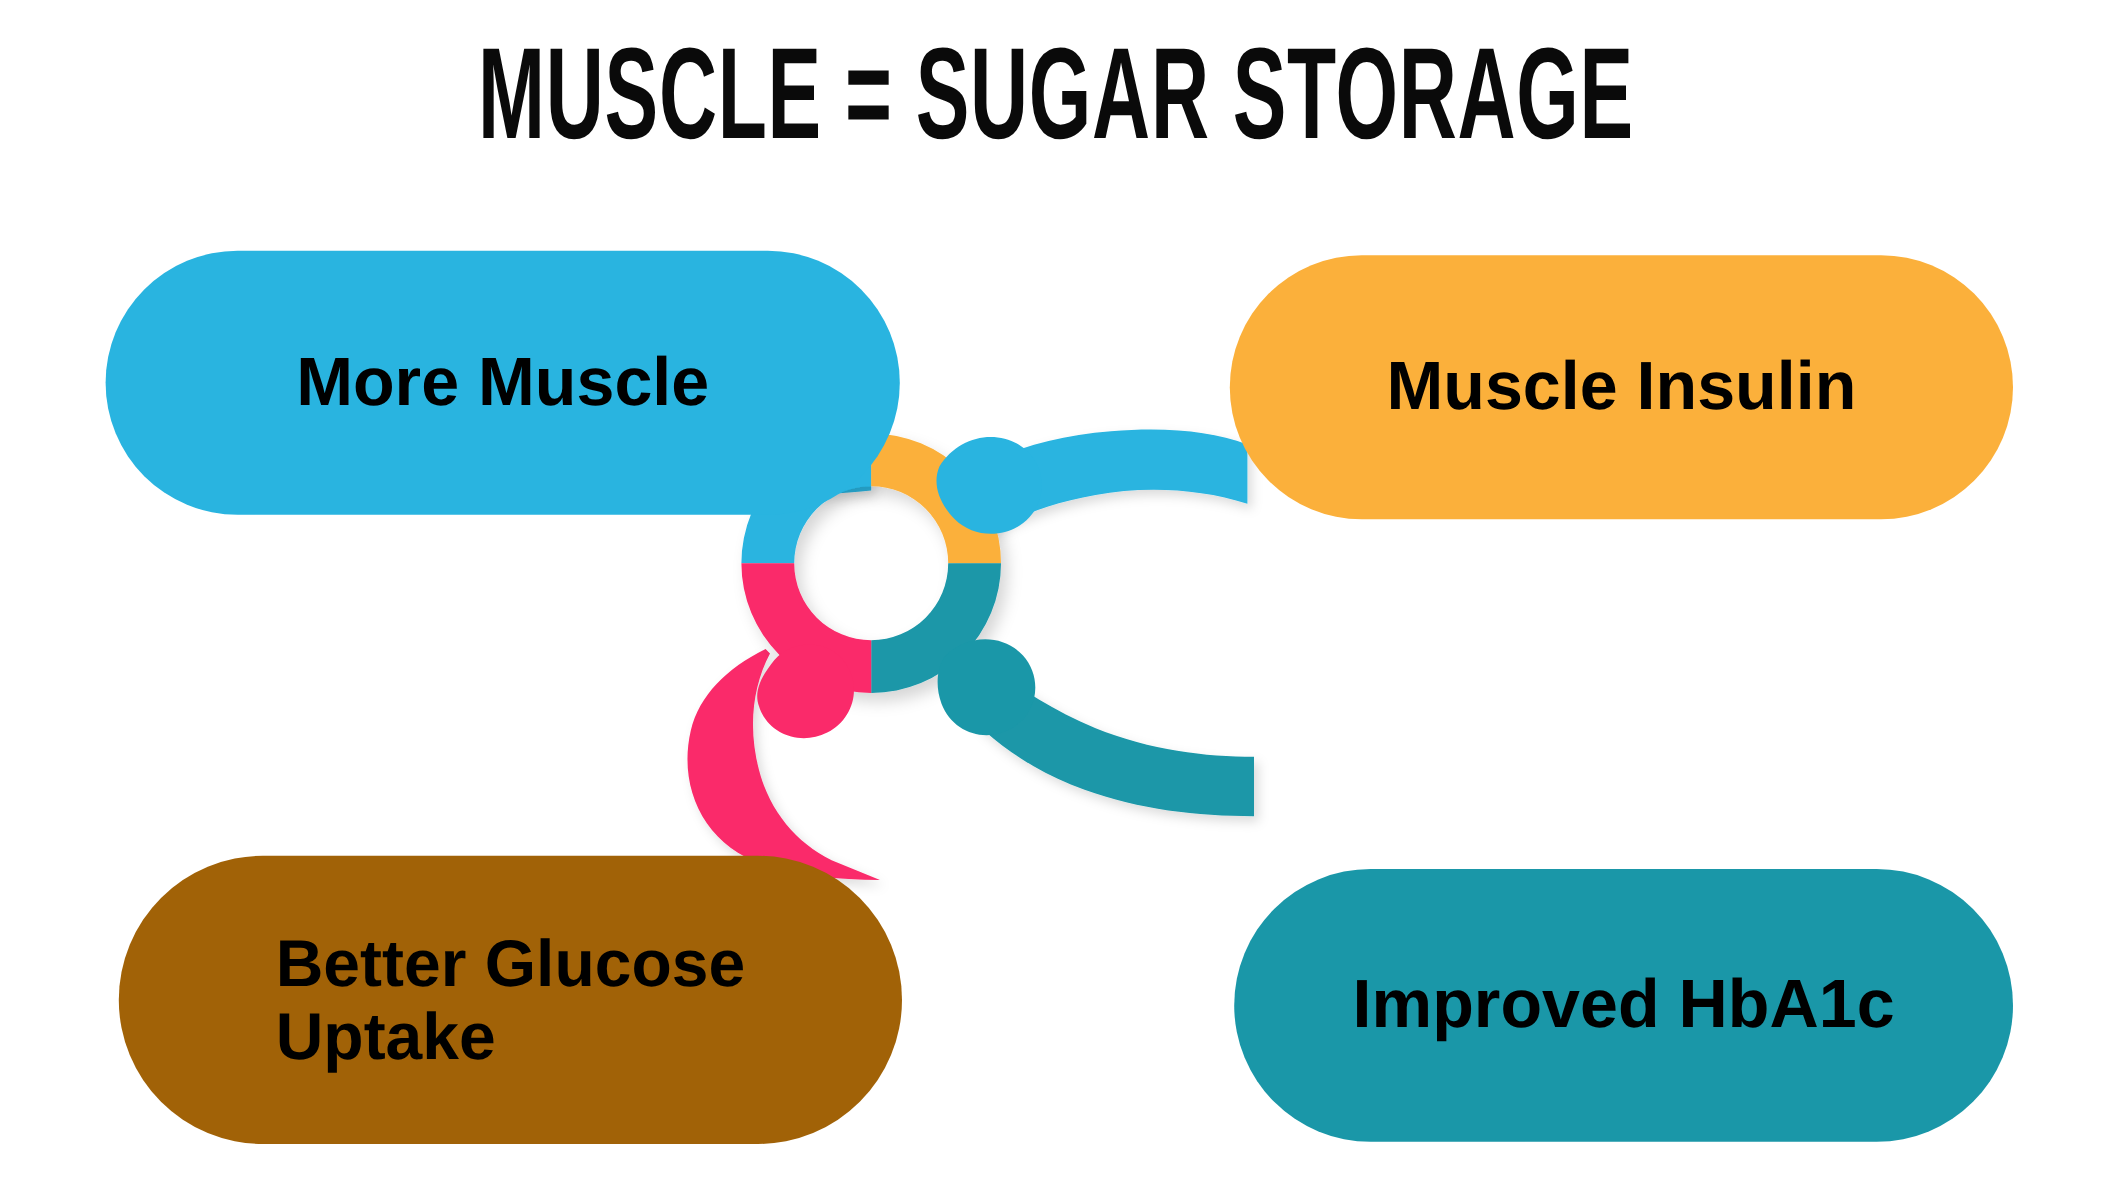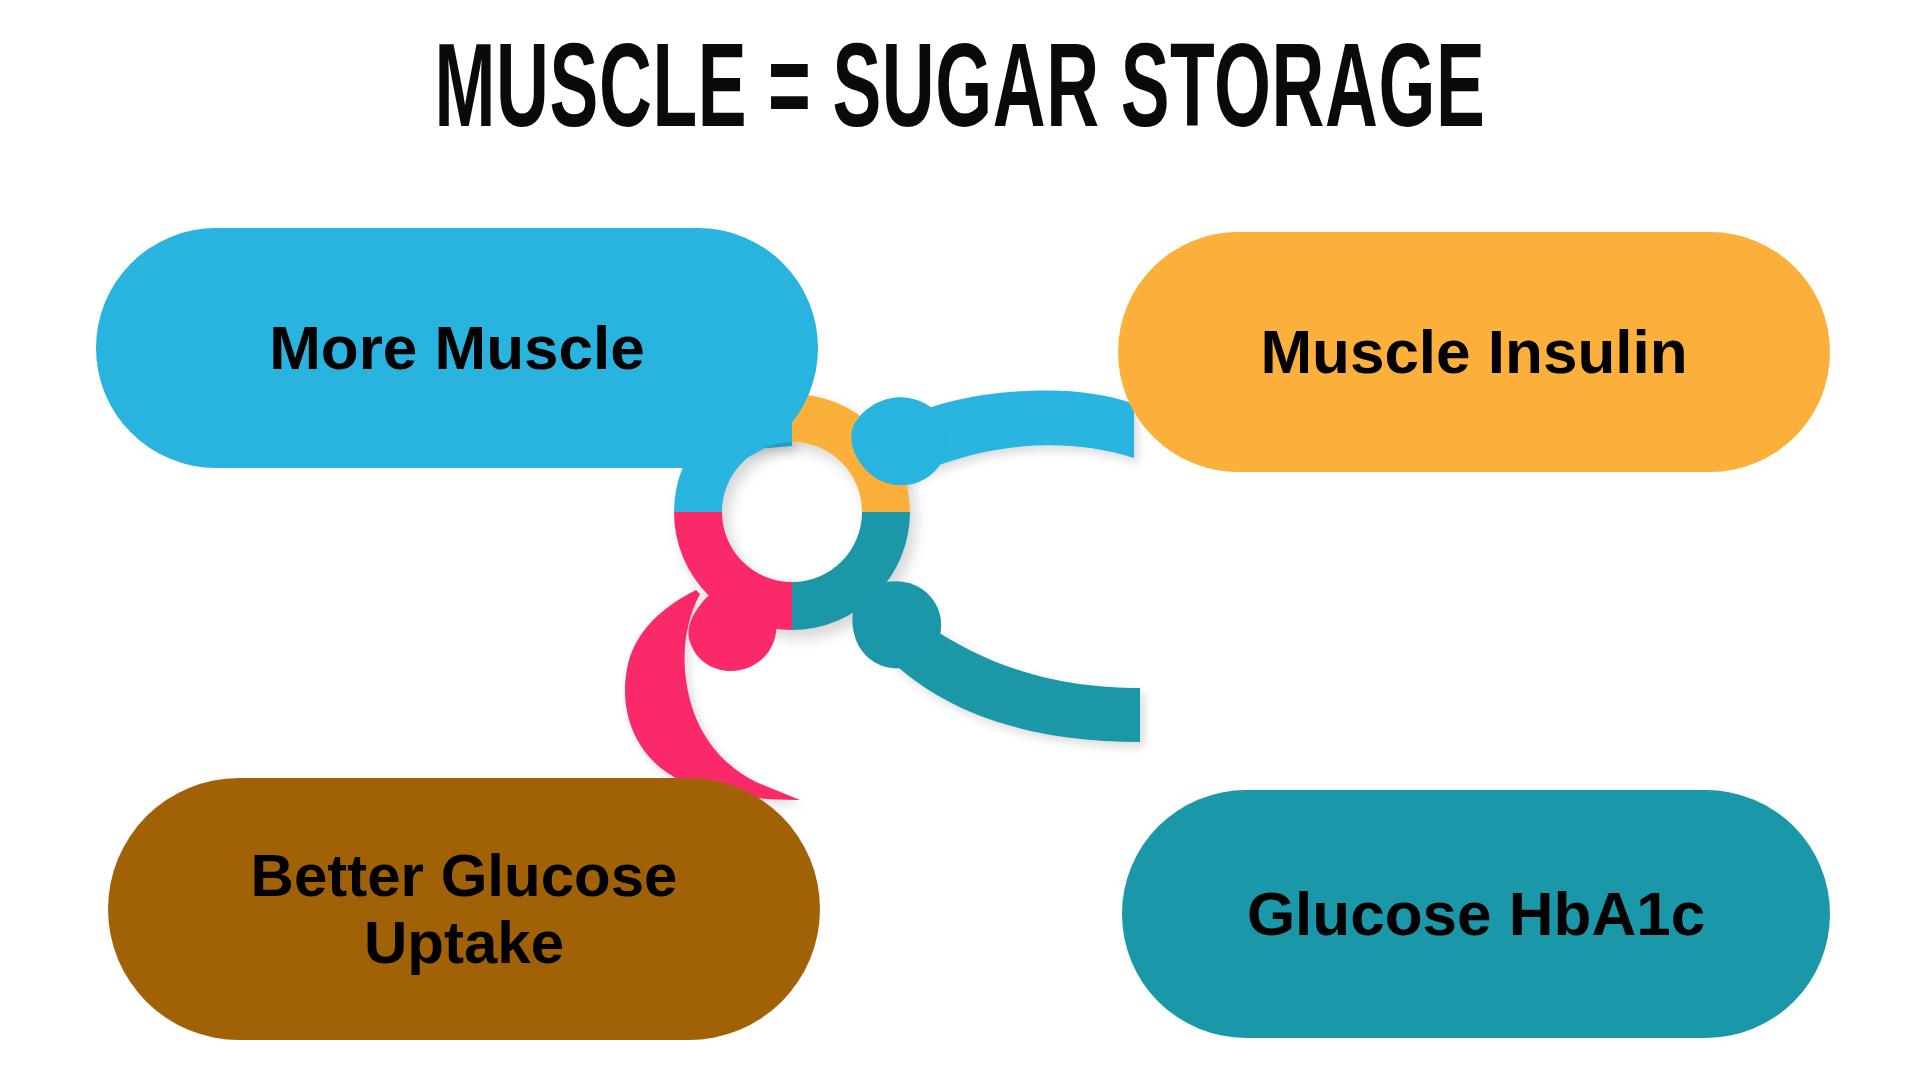--- a/index.html
+++ b/index.html
@@ -49,21 +49,20 @@
     width: 1920px;
     height: 1080px;
   }
 
   
   .node {
     position: absolute;
     display: flex;
     align-items: center;
     justify-content: center;
-    text-align: center;
     color: #000000;
     font-family: "Liberation Sans", sans-serif;
     font-weight: 700;
     font-size: 62px;
     line-height: 1.12;
     border-radius: 999px;
     box-sizing: border-box;
     padding: 0 34px;
     z-index: 5;
   }
@@ -190,16 +189,16 @@
   <div class="node" id="node-lower-insulin" style="background:#FBB03B">
     <span class="node-label">Muscle Insulin</span>
   </div>
 
   <div class="node" id="node-better-glucose-uptake" style="background:#a16207">
     <span class="node-label">Better Glucose
 Uptake</span>
   </div>
 
   <div class="node" id="node-improved-hba1c" style="background:#1A97A8">
-    <span class="node-label">Glucose HbA1c</span>
+    <span class="node-label">Improved HbA1c</span>
   </div>
 
 </div>
 
 </body></html>

